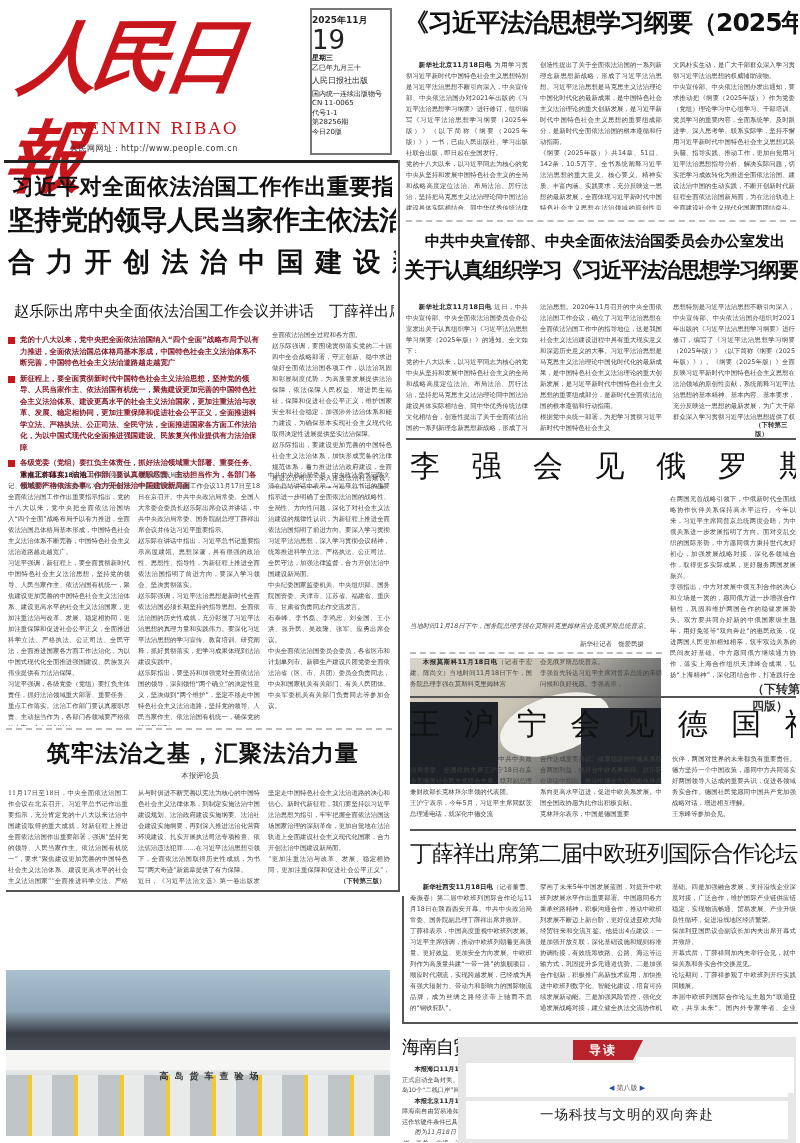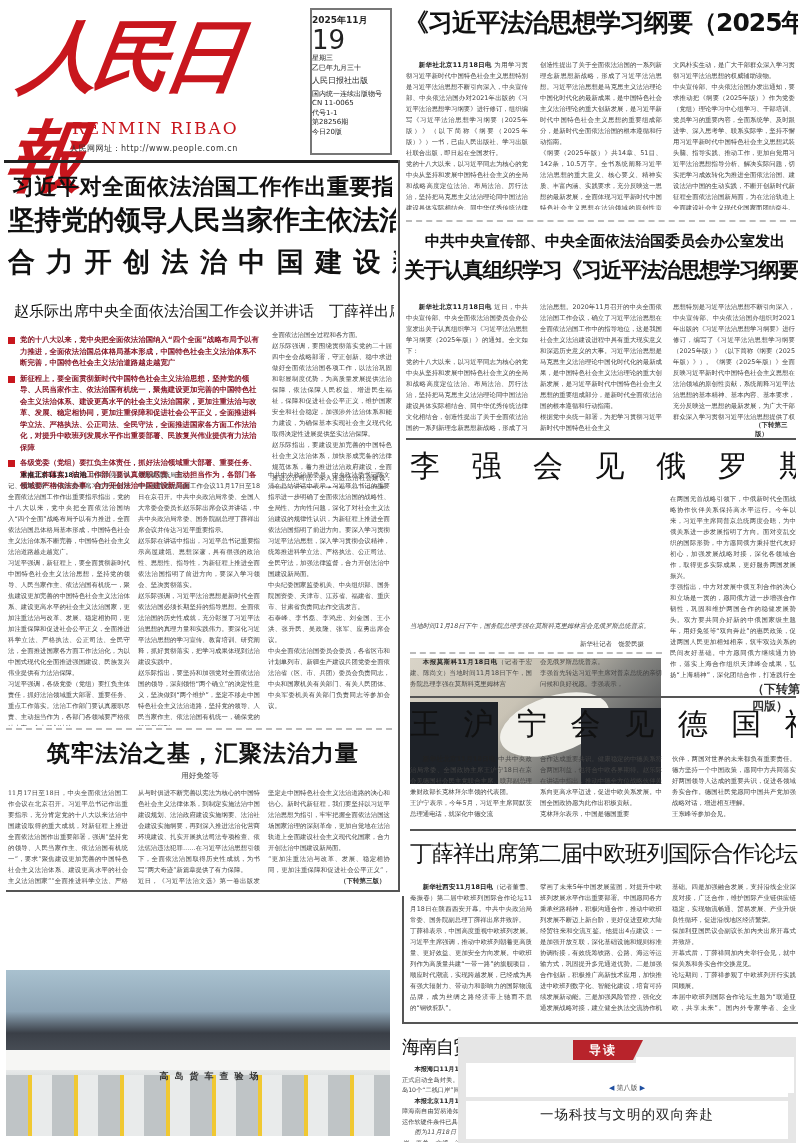--- a/index.html
+++ b/index.html
@@ -44,39 +44,39 @@
 </head>
 <body>
 
 <div class="abs masthead-logo">人民日報</div>
 <div class="abs masthead-pinyin">RENMIN RIBAO</div>
 <div class="abs masthead-url">人民网网址：http://www.people.com.cn</div>
 
 <div class="abs datebox">
   <div class="ym">2025年11月</div>
   <div class="day">19</div>
-  <div style="font-weight:normal">星期三</div>
+  <div style="font-weight:bold">星期三</div>
   <div>乙巳年九月三十</div>
   <div class="pub">人民日报社出版</div>
   <div>国内统一连续出版物号</div>
   <div>CN 11-0065</div>
   <div>代号1-1</div>
   <div>第28256期</div>
   <div>今日20版</div>
 </div>
 <div class="abs rule-top"></div>
 
 <div class="abs h1" style="left:12px;top:172px;width:380px;font-size:22px;letter-spacing:.5px">习近平对全面依法治国工作作出重要指示强调</div>
 <div class="abs h1" style="left:8px;top:202px;width:388px;font-size:27px;letter-spacing:-.5px">坚持党的领导人民当家作主依法治国有机统一</div>
 <div class="abs h1" style="left:8px;top:244px;width:388px;font-size:27px;letter-spacing:1px">合 力 开 创 法 治 中 国 建 设 新 局 面</div>
 <div class="abs h1" style="left:14px;top:302px;width:380px;font-size:15px;font-weight:normal">赵乐际出席中央全面依法治国工作会议并讲话　丁薛祥出席会议</div>
 
 <div class="abs" style="left:6px;top:334px;width:256px">
   <div class="bullet">党的十八大以来，党中央把全面依法治国纳入“四个全面”战略布局予以有力推进，全面依法治国总体格局基本形成，中国特色社会主义法治体系不断完善，中国特色社会主义法治道路越走越宽广</div>
-  <div class="bullet">新征程上，要全面贯彻新时代中国特色社会主义法治思想，坚持党的领导、人民当家作主、依法治国有机统一，聚焦建设更加完善的中国特色社会主义法治体系、建设更高水平的社会主义法治国家，更加注重法治与改革、发展、稳定相协同，更加注重保障和促进社会公平正义，全面推进科学立法、严格执法、公正司法、全民守法，全面推进国家各方面工作法治化，对提升中欧班列发展水平作出重要部署、民族复兴伟业提供有力法治保障</div>
+  <div class="bullet">新征程上，要全面贯彻新时代中国特色社会主义法治思想，坚持党的领导、人民当家作主、依法治国有机统一，聚焦建设更加完善的中国特色社会主义法治体系、建设更高水平的社会主义法治国家，更加注重法治与改革、发展、稳定相协同，更加注重保障和促进社会公平正义，全面推进科学立法、严格执法、公正司法、全民守法，全面推进国家各方面工作法治化，为以中国式现代化全面推进强国建设、民族复兴伟业提供有力法治保障</div>
   <div class="bullet">各级党委（党组）要扛负主体责任，抓好法治领域重大部署、重要任务、重点工作落实。法治工作部门要认真履职尽责、主动担当作为，各部门各领域要严格依法办事，合力开创法治中国建设新局面</div>
 </div>
 <div class="abs text" style="left:272px;top:330px;width:120px;height:158px;white-space:pre-line">全面依法治国全过程和各方面。
 赵乐际强调，要围绕贯彻落实党的二十届四中全会战略部署，守正创新、稳中求进做好全面依法治国各项工作，以法治巩固和彰显制度优势，为高质量发展提供法治保障，依法保障人民权益、增进民生福祉，保障和促进社会公平正义，维护国家安全和社会稳定，加强涉外法治体系和能力建设，为确保基本实现社会主义现代化取得决定性进展提供坚实法治保障。
 赵乐际指出，要建设更加完善的中国特色社会主义法治体系，加快形成完备的法律规范体系，着力推进法治政府建设，全面推进公正司法，深入推进法治社会建设，深化法治工作队伍建设和法治人才培养，为建设更高水平的社会主义法治国家夯实基础。</div>
 
 <div class="abs text" style="left:8px;top:470px;width:122px;height:256px">
   <p class="lead"><b>本报北京11月18日电</b> <span style="white-space:pre-line">中共中央总书记、国家主席、中央军委主席习近平近日对全面依法治国工作作出重要指示指出，党的十八大以来，党中央把全面依法治国纳入“四个全面”战略布局予以有力推进，全面依法治国总体格局基本形成，中国特色社会主义法治体系不断完善，中国特色社会主义法治道路越走越宽广。
 习近平强调，新征程上，要全面贯彻新时代中国特色社会主义法治思想，坚持党的领导、人民当家作主、依法治国有机统一，聚焦建设更加完善的中国特色社会主义法治体系、建设更高水平的社会主义法治国家，更加注重法治与改革、发展、稳定相协同，更加注重保障和促进社会公平正义，全面推进科学立法、严格执法、公正司法、全民守法，全面推进国家各方面工作法治化，为以中国式现代化全面推进强国建设、民族复兴伟业提供有力法治保障。
 习近平强调，各级党委（党组）要扛负主体责任，抓好法治领域重大部署、重要任务、重点工作落实。法治工作部门要认真履职尽责、主动担当作为，各部门各领域要严格依法办事，合力开创法治</span></p>
@@ -87,21 +87,21 @@
 赵乐际强调，习近平法治思想是新时代全面依法治国必须长期坚持的指导思想。全面依法治国的历史性成就，充分彰显了习近平法治思想的真理力量和实践伟力。要深化习近平法治思想的学习宣传、教育培训、研究阐释，抓好贯彻落实，把学习成果体现到法治建设实践中。
 赵乐际指出，要坚持和加强党对全面依法治国的领导，深刻领悟“两个确立”的决定性意义，坚决做到“两个维护”，坚定不移走中国特色社会主义法治道路，坚持党的领导、人民当家作主、依法治国有机统一，确保党的领导贯彻到</div>
 <div class="abs text" style="left:268px;top:470px;width:122px;height:256px;white-space:pre-line">中共中央政治局委员、中央政法委书记陈文清在总结讲话中表示，习近平总书记的重要指示进一步明确了全面依法治国的战略性、全局性、方向性问题，深化了对社会主义法治建设的规律性认识，为新征程上推进全面依法治国指明了前进方向。要深入学习贯彻习近平法治思想，深入学习贯彻会议精神，统筹推进科学立法、严格执法、公正司法、全民守法，加强法律监督，合力开创法治中国建设新局面。
 中央纪委国家监委机关、中央组织部、国务院国资委、天津市、江苏省、福建省、重庆市、甘肃省负责同志作交流发言。
 石泰峰、李书磊、李鸿忠、刘金国、王小洪、张升民、吴政隆、张军、应勇出席会议。
 中央全面依法治国委员会委员，各省区市和计划单列市、新疆生产建设兵团党委全面依法治省（区、市、兵团）委员会负责同志，中央和国家机关有关部门、有关人民团体、中央军委机关有关部门负责同志等参加会议。</div>
 
 <div class="abs hr-dash" style="left:6px;top:728px;width:386px"></div>
 
 <div class="abs h1" style="left:18px;top:738px;width:370px;font-size:23px;letter-spacing:1px;text-align:center">筑牢法治之基，汇聚法治力量</div>
-<div class="abs" style="left:0;top:771px;width:400px;text-align:center;font-size:7.5px;font-family:'DejaVu Serif',serif;color:#444">用好免签等</div>
+<div class="abs" style="left:0;top:771px;width:400px;text-align:center;font-size:7.5px;font-family:'DejaVu Serif',serif;color:#444">本报评论员</div>
 <div class="abs text" style="left:8px;top:788px;width:120px;height:100px;font-family:'DejaVu Serif',serif;white-space:pre-line">11月17日至18日，中央全面依法治国工作会议在北京召开。习近平总书记作出重要指示，充分肯定党的十八大以来法治中国建设取得的重大成就，对新征程上推进全面依法治国作出重要部署，强调“坚持党的领导、人民当家作主、依法治国有机统一”，要求“聚焦建设更加完善的中国特色社会主义法治体系、建设更高水平的社会主义法治国家”“全面推进科学立法、严格执法、公正司法、全民守法，全面推进国家各方面工作法治化”。
 思想领航新征程，指引道路越走越宽广。2020年11月，党的历史上首次召开中央全面依法治国工作会议，明确了习近平法治思想在全面依法治国工作中的指导地位，这在中国特色社会主义法治建设进程上具有里程碑意义。5年来，</div>
 <div class="abs text" style="left:138px;top:788px;width:122px;height:100px;font-family:'DejaVu Serif',serif;white-space:pre-line">从与时俱进不断完善以宪法为核心的中国特色社会主义法律体系，到制定实施法治中国建设规划、法治政府建设实施纲要、法治社会建设实施纲要，再到深入推进法治化营商环境建设、扎实开展执法司法专项检查、依法惩治违法犯罪……在习近平法治思想引领下，全面依法治国取得历史性成就，为书写“两大奇迹”新篇章提供了有力保障。
 近日，《习近平法治文选》第一卷出版发行，为全党全国各族人民深入学习贯彻习近平新时代中国特色社会主义思想特别是习近平法治思想提供了权威教材。要紧密联系法治中国建设取得的突破性进展，联系发生在我们身边的变革性实践，更能感受到这一重要思想蕴含的真理力量和实践伟力，更加</div>
 <div class="abs text" style="left:268px;top:788px;width:122px;height:88px;font-family:'DejaVu Serif',serif;white-space:pre-line">坚定走中国特色社会主义法治道路的决心和信心。新时代新征程，我们要坚持以习近平法治思想为指引，牢牢把握全面依法治国这场国家治理的深刻革命，更加自觉地在法治轨道上全面建设社会主义现代化国家，合力开创法治中国建设新局面。
 “更加注重法治与改革、发展、稳定相协同，更加注重保障和促进社会公平正义”，习近平总书记以“两个更加”指明了全面依法治国的重点。这里，重点围绕如何促进法治与发展相协同进行阐释，以深化理解。
 今年5月30日，民营经济促进法施行不久，最高人民法院就适用该法，在一起案件中判决政府部门向企业支付800余万元补偿。</div>
 <div class="abs" style="left:340px;top:877px;font-size:6.5px;font-weight:bold;color:#333">（下转第三版）</div>
 <div class="abs hr-solid" style="left:6px;top:890px;width:394px"></div>
 <div class="abs col-sep" style="left:398px;top:160px;height:732px"></div>

